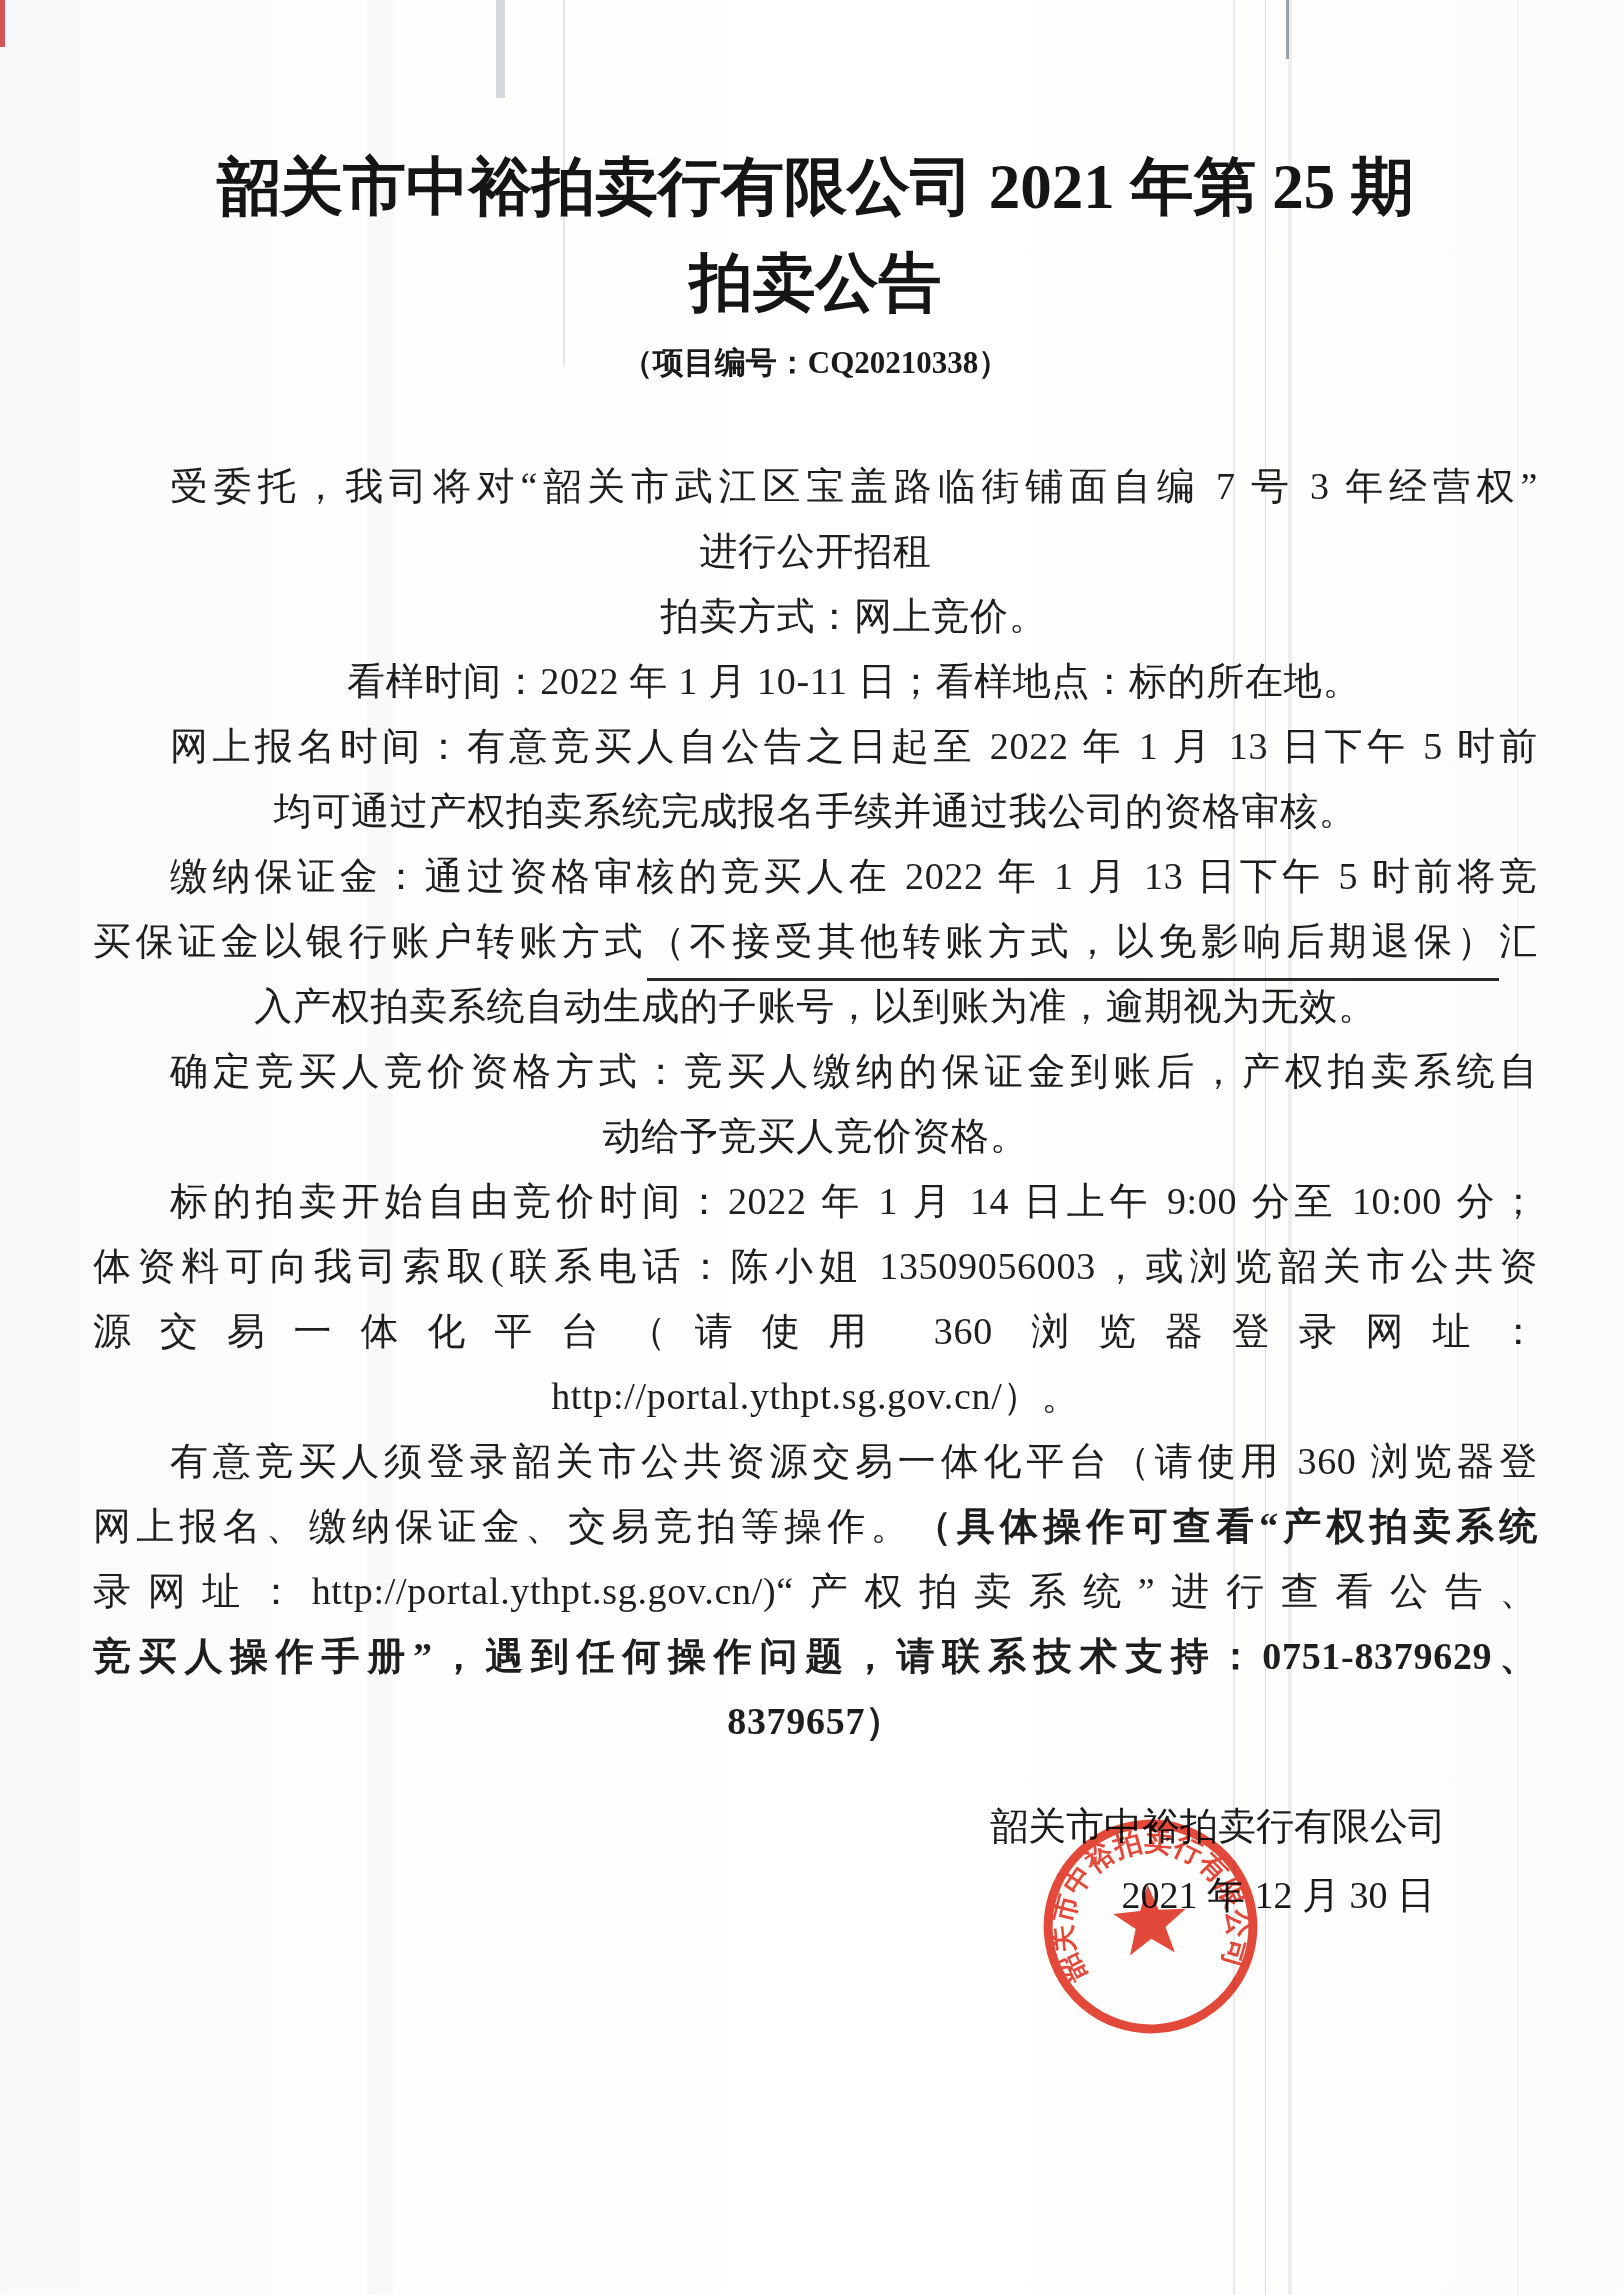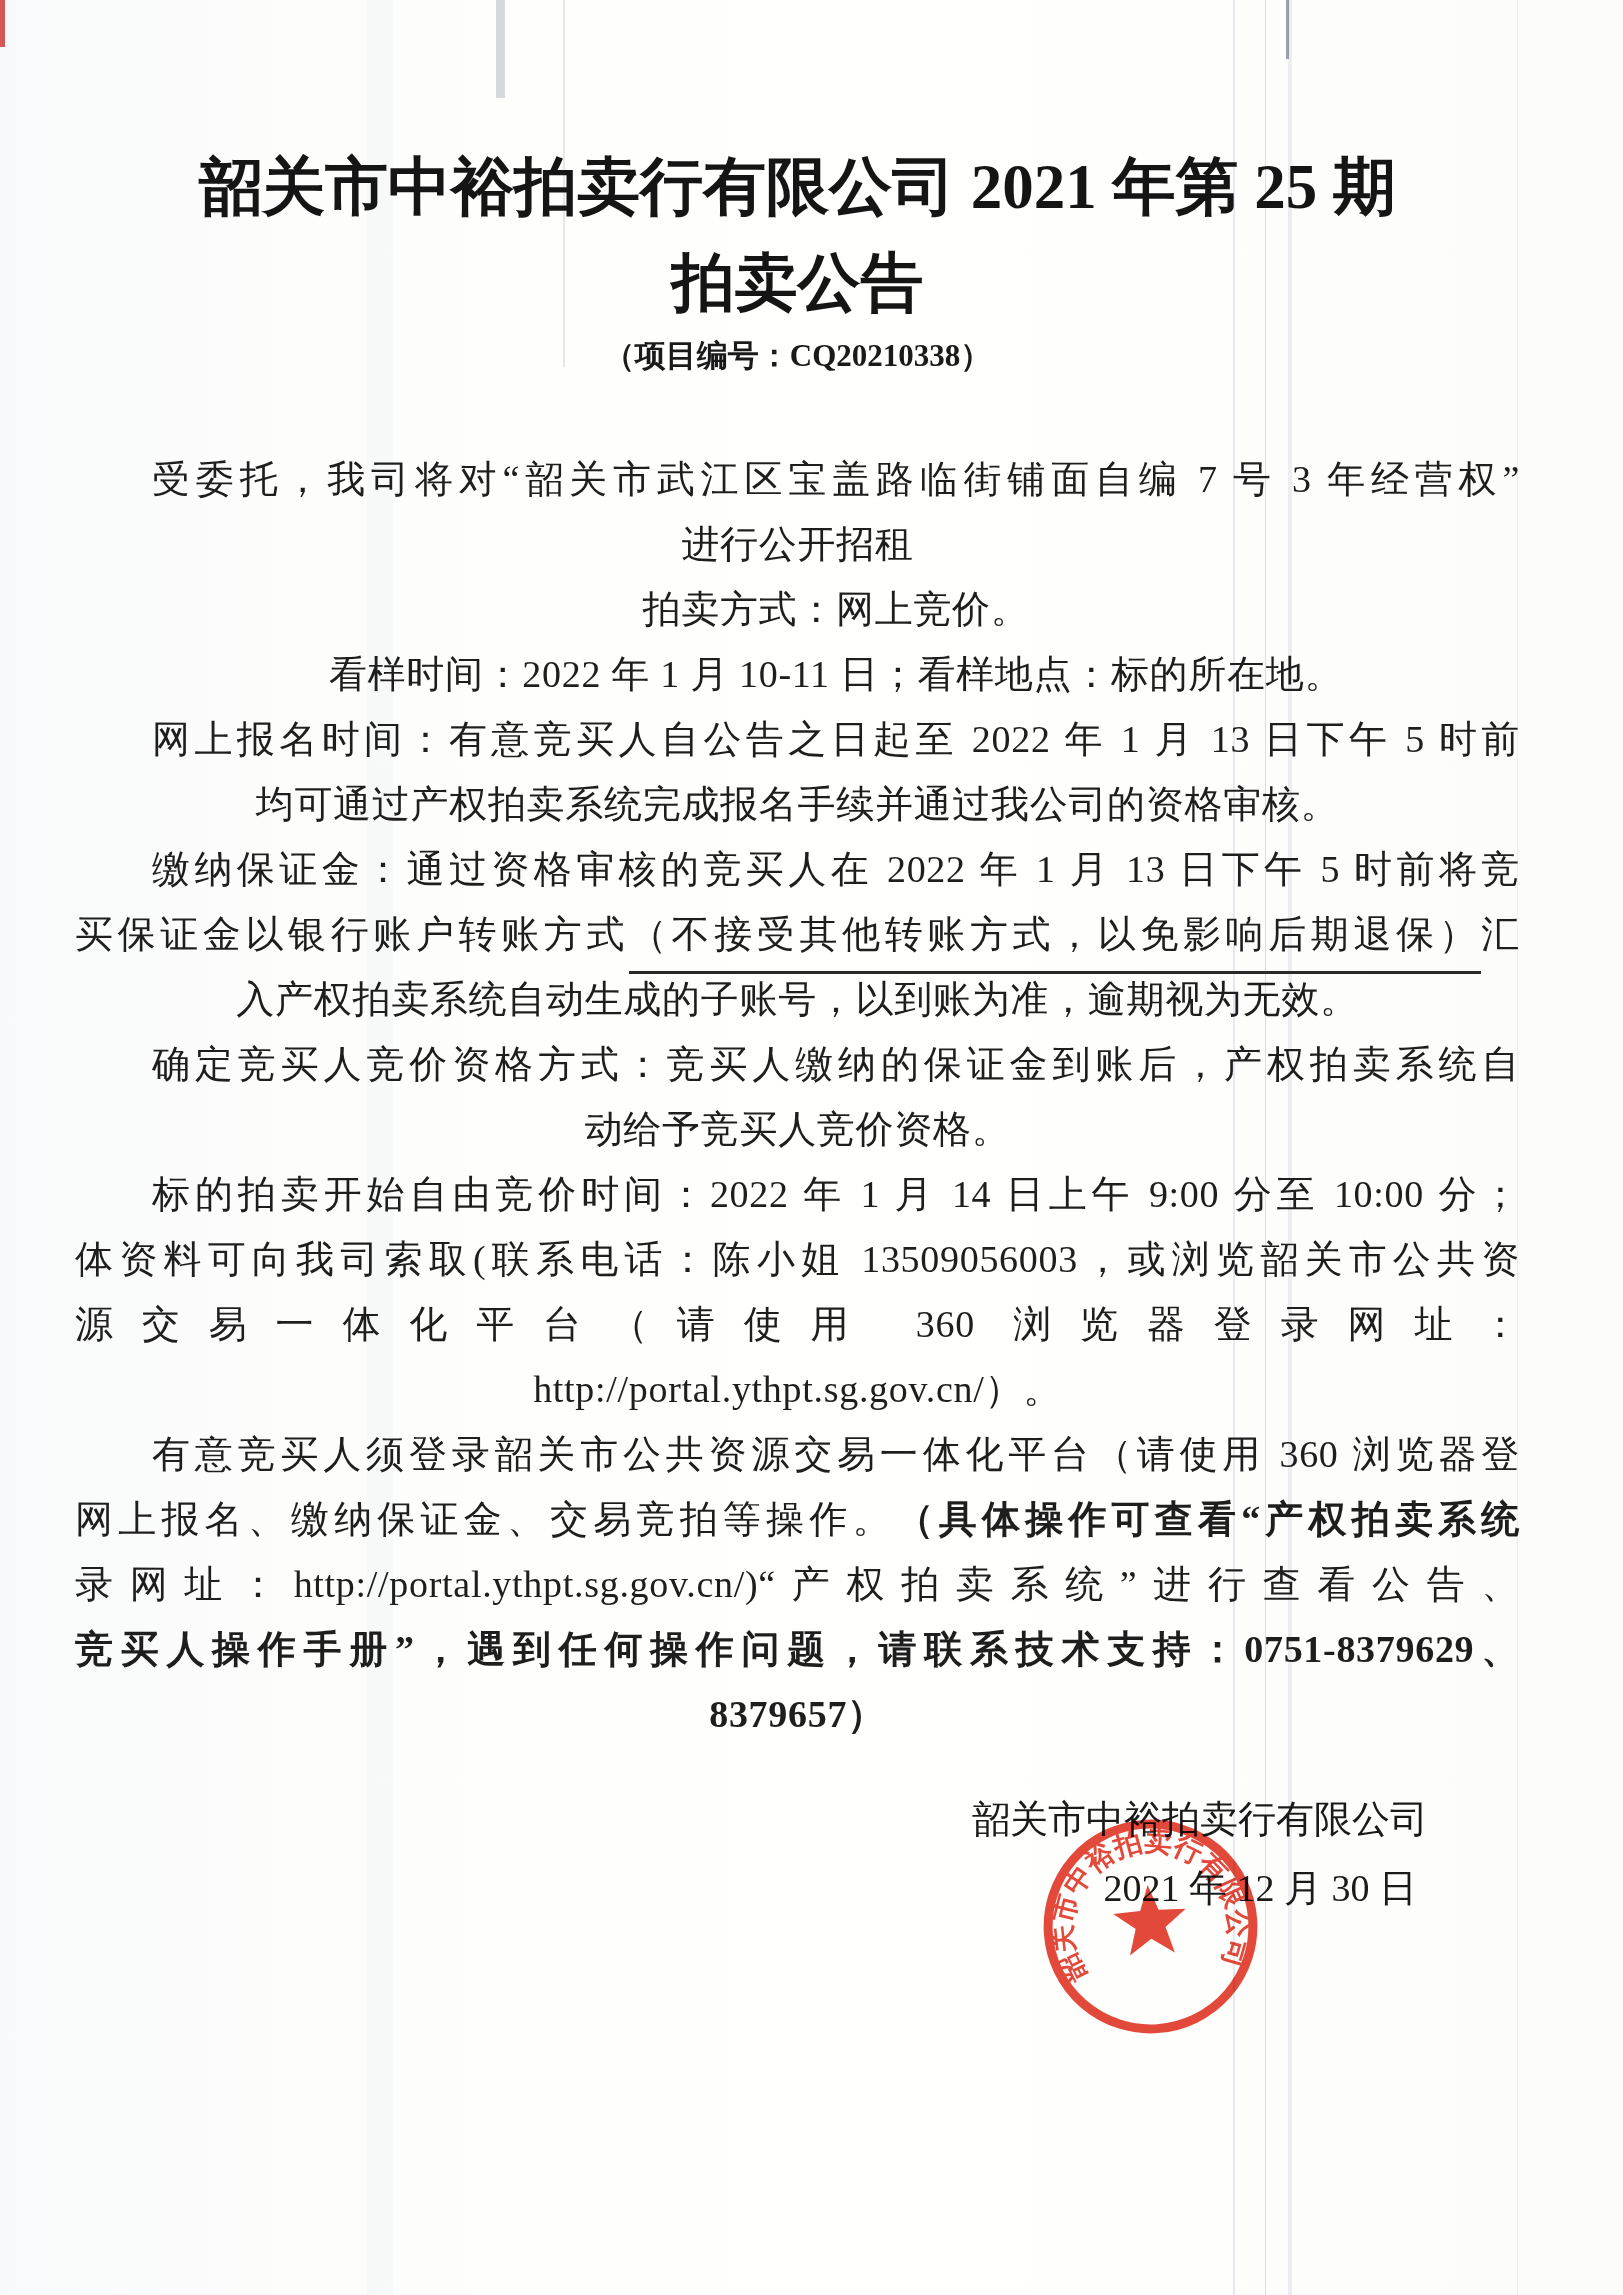--- a/index.html
+++ b/index.html
@@ -6,30 +6,30 @@
   .page {
     position: relative;
     width: 1624px;
     height: 2295px;
     margin: 0 auto;
     background: linear-gradient(90deg, #f8f9fa 0%, #fdfdfc 18%, #fffffe 55%, #fcfcfb 100%);
     overflow: hidden;
     font-family: "Liberation Serif", "DejaVu Serif", serif;
     color: #1c1c1c;
   }
-  .content { position: absolute; left: 75px; top: 139px; width: 1445px; }
+  .content { position: absolute; left: 93px; top: 139px; width: 1445px; }
   .title {
     text-align: center;
     font-size: 63px;
     line-height: 96px;
     font-weight: bold;
     color: #151515;
   }
   .subtitle {
-    margin-top: 4px;
+    margin-top: 11px;
     text-align: center;
     font-size: 31px;
     line-height: 41px;
     font-weight: bold;
     color: #1a1a1a;
   }
   .bodytext { margin-top: 71px; }
   .line {
     font-size: 38px;
     line-height: 65px;

